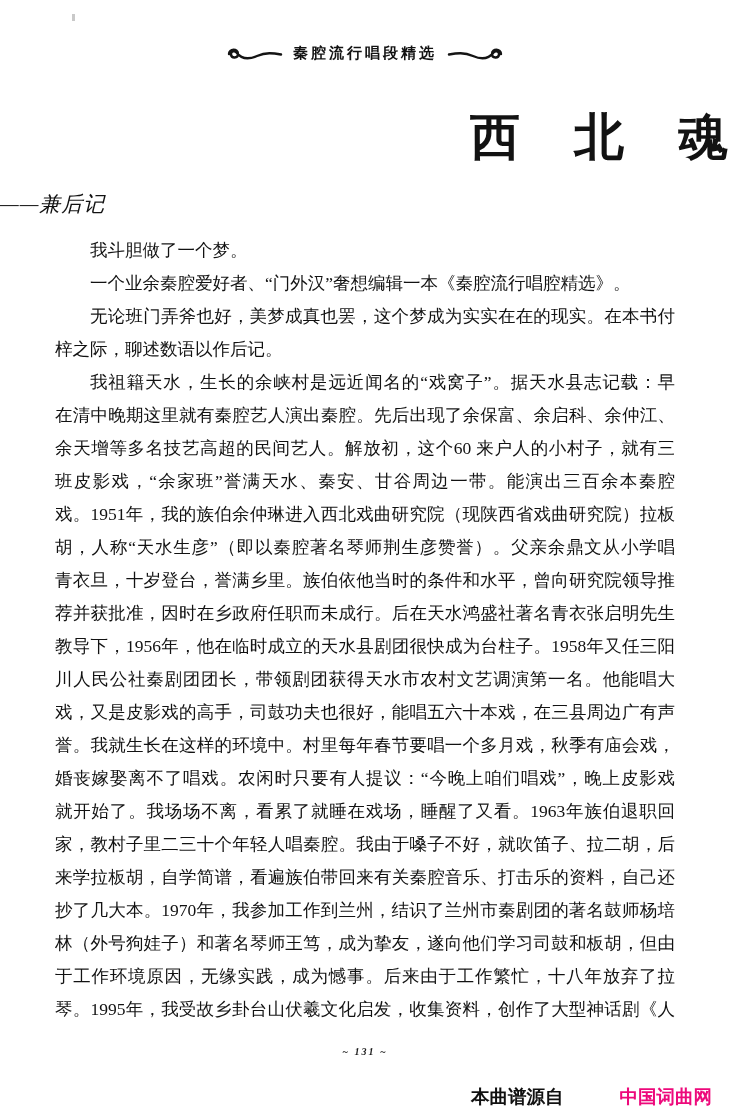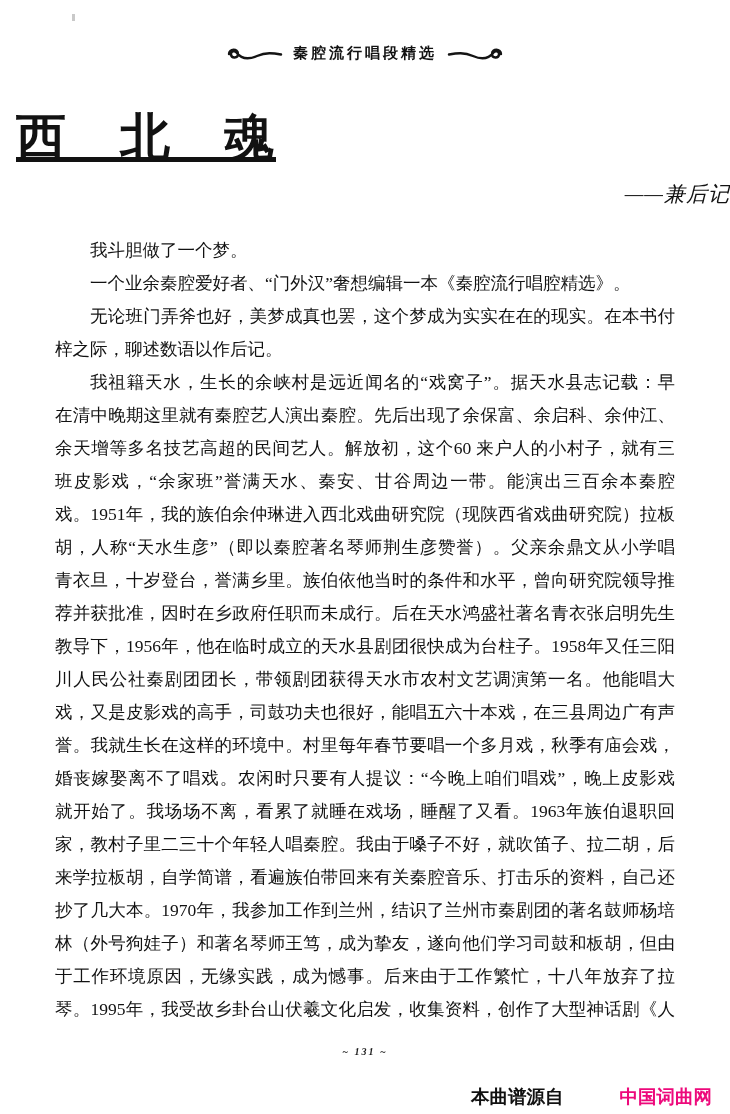--- a/index.html
+++ b/index.html
@@ -22,29 +22,28 @@
     display: flex; justify-content: center; align-items: center; gap: 10px;
   }
   .running-head .rh-title {
     font-size: 15px; font-weight: bold; letter-spacing: 3px; white-space: nowrap;
   }
   .orn { width: 58px; height: 18px; display: block; }
   .orn.right { transform: scaleX(-1); }
 
   
   .article-title {
-    position: absolute; top: 104px; left: 16px; right: 0;
-    text-align: left;
+    position: absolute; top: 104px; left: 4px; right: 0;
+    text-align: right;
     font-size: 50px; font-weight: bold; letter-spacing: 2px;
     white-space: pre;
-    text-decoration: underline;
   }
   .article-subtitle {
-    position: absolute; top: 180px; left: 0; right: 0;
-    text-align: right;
+    position: absolute; top: 190px; left: 0; right: 0;
+    text-align: left;
     font-size: 21px; font-style: italic; letter-spacing: 1px;
   }
 
   
   .body-text {
     position: absolute; left: 55px; top: 234px; width: 620px;
   }
   .bl {
     font-size: 17.5px;
     height: 33px; line-height: 33px;

